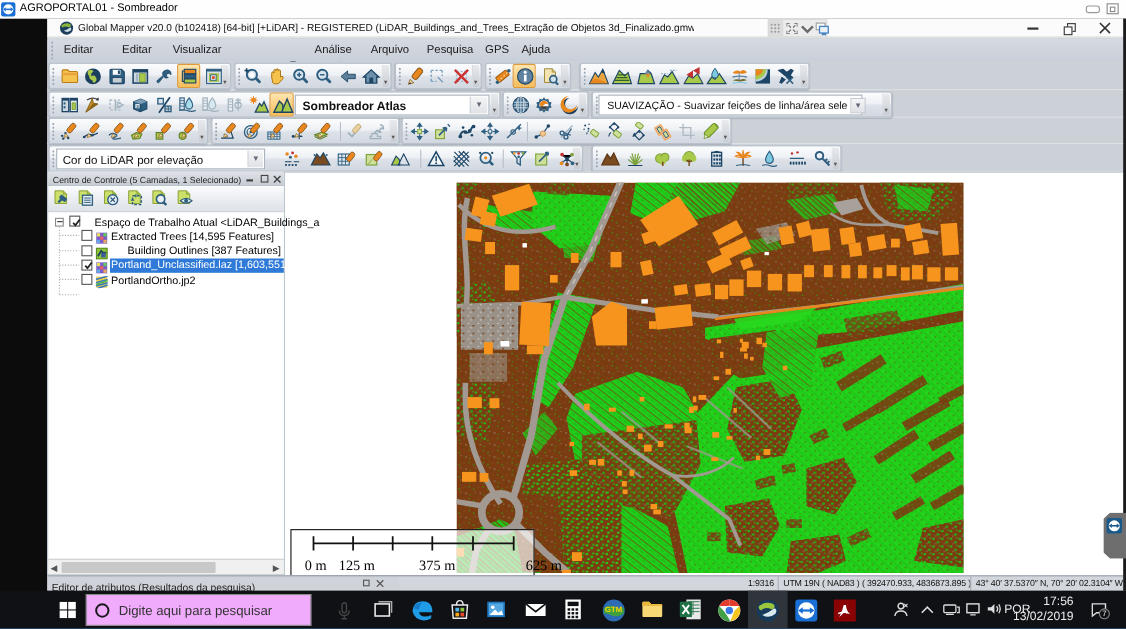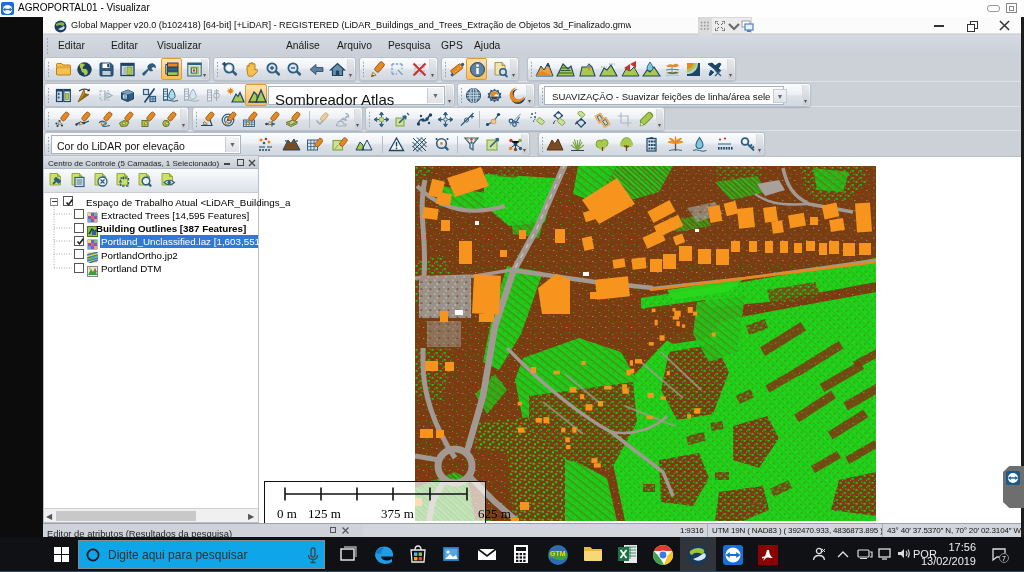--- a/index.html
+++ b/index.html
@@ -4,21 +4,21 @@
 html,body{width:1024px;height:572px;overflow:hidden;font-family:"Liberation Sans",sans-serif;}
 body{position:relative;background:#0c0c0c;}
 .abs{position:absolute;}
 </style></head><body>
 <div class="abs" style="left:0;top:0;width:1024px;height:17px;background:#fefefe;">
 <div class="abs" style="left:1px;top:2px;width:13px;height:13px;background:#1a6fd4;border-radius:2px;"><svg width="13" height="13" viewBox="0 0 13 13">
         <circle cx="6.5" cy="6.5" r="4.6" fill="#fff"></circle>
         <path d="M1.8 6.5 L4.3 4.6 L4.3 8.4 Z M11.2 6.5 L8.7 4.6 L8.7 8.4 Z" fill="#1a6fd4"></path>
         <rect x="4" y="5.8" width="5" height="1.4" fill="#1a6fd4"></rect>
       </svg></div>
-<div class="abs" style="left:18px;top:2px;font-size:10px;color:#000;">AGROPORTAL01 - Visualizar</div>
+<div class="abs" style="left:18px;top:2px;font-size:10px;color:#000;">AGROPORTAL01 - Sombreador</div>
 <div class="abs" style="left:987px;top:5px;width:13px;height:7px;border:1.4px solid #999;border-radius:3px;"></div>
 <div class="abs" style="left:1006px;top:3px;width:11px;height:10px;border:1.5px solid #888;background:#fff;"></div>
     <div class="abs" style="left:1009px;top:5.5px;width:5px;height:5px;border:1px solid #888;"></div>
 </div>
 <div class="abs" style="left:43px;top:17px;width:981px;height:520px;background:#ccd2d9;"></div>
 <div class="abs" style="left:1021px;top:17px;width:3px;height:520px;background:#1c1c1c;"></div>
 <div class="abs" style="left:43px;top:17px;width:978px;height:17px;background:#fbfbfb;border-bottom:1px solid #e0e0e0;">
 <div class="abs" style="left:11px;top:2px;width:13px;height:13px;"><svg width="13" height="13" viewBox="0 0 13 13">
         <circle cx="6.5" cy="6.5" r="6" fill="#1d3f5e"></circle>
         <path d="M2 4 Q6 1 10 3 Q11 5 9 6 Q5 4 3 6 Q1.5 5.5 2 4Z" fill="#8ab43c"></path>
@@ -301,21 +301,21 @@
         <circle cx="4.5" cy="4" r="2.2" fill="#e8871e"></circle>
         <path d="M4.5 0.5 L4.5 7.5 M1 4 L8 4 M2 1.5 L7 6.5 M7 1.5 L2 6.5" stroke="#e8871e" stroke-width="0.9"></path>
         <path d="M6 15 L10 7 L12 9.5 L14 5.5 L18 15 Z" fill="#a8c94a" stroke="#1d4566" stroke-width="1.2"></path>
       </svg></div>
 <div style="position:absolute;left:200px;top:0px;width:22px;height:22px;background:linear-gradient(#fde5b0,#f6bd59);border:1px solid #e09b38;border-radius:2px;"></div>
     <div style="position:absolute;left:203px;top:3px;width:19px;height:17px;"><svg width="19" height="17" viewBox="0 0 19 17">
         <path d="M1 15 L6 5 L9 8 L9.5 15Z" fill="#a8c94a" stroke="#1d4566" stroke-width="1.3"></path>
         <path d="M8 15 L13 3 L18 15 Z" fill="#a8c94a" stroke="#1d4566" stroke-width="1.3"></path>
       </svg></div>
 <div style="position:absolute;left:223px;top:2px;width:177px;height:19px;background:#fff;border:1px solid #aab4be;">
-      <div style="position:absolute;left:6px;top:3.5px;font-size:15px;color:#111;white-space:nowrap;">Sombreador Atlas</div>
+      <div style="position:absolute;left:6px;top:3.5px;font-size:11px;color:#111;white-space:nowrap;font-weight:bold;">Sombreador Atlas</div>
       <div style="position:absolute;right:1px;top:1px;width:16px;height:15px;background:linear-gradient(#f4f5f6,#dfe2e6);border-left:1px solid #c8ccd2;color:#667;font-size:7px;text-align:center;line-height:15px;">▼</div>
     </div>
 </div>
 <div style="position:absolute;left:457px;top:83px;width:78px;height:24px;background:linear-gradient(180deg,#fbfcfd 0%,#eef1f5 45%,#dde2e9 55%,#d2d8e0 100%);border:1px solid #b9c2cc;border-radius:3px;box-shadow:0 1px 1px rgba(120,130,140,.35);">
     <div style="position:absolute;left:1.5px;top:3px;width:3px;height:17px;background-image:radial-gradient(circle at 1.5px 1.5px,#98a2ac 0.9px,transparent 1px);background-size:3px 3.4px;"></div>
     <div style="position:absolute;right:1px;top:1px;bottom:1px;width:7px;background:linear-gradient(180deg,#e8eaed,#c9cdd3);border-left:1px solid #d8dbe0;border-radius:0 2px 2px 0;">
       <div style="position:absolute;bottom:1px;left:1px;font-size:6px;color:#555;line-height:5px;">▾</div>
     </div>
 <div style="position:absolute;left:7.0px;top:3px;width:17px;height:17px;"><svg width="17" height="17" viewBox="0 0 17 17">
         <circle cx="8.5" cy="8.5" r="7" fill="#48708e" stroke="#1d4566"></circle>
@@ -737,21 +737,21 @@
           </svg></div>
         <div style="position:absolute;left:57px;top:1.5px;font-size:9.8px;color:#000;white-space:nowrap;">Extracted Trees [14,595 Features]</div>
       </div>
 <div class="abs" style="left:0;top:28.6px;width:214px;height:13px;">
         <div style="position:absolute;left:30px;top:1px;width:10px;height:10px;background:#fff;border:1.4px solid #555;"></div>
         <div style="position:absolute;left:43px;top:1px;width:11px;height:11px;"><svg width="11" height="11">
             <rect x="0.5" y="0.5" width="10" height="10" fill="#8ac43a" stroke="#4a7a10"></rect>
             <path d="M2 8 L5 3 L8 6 L9 4" stroke="#1d3f5e" stroke-width="1.6" fill="none"></path>
             <rect x="5" y="5" width="4" height="4" fill="#3a5a9a"></rect>
           </svg></div>
-        <div style="position:absolute;left:52px;top:1.5px;font-size:9.8px;color:#000;white-space:nowrap;font-weight:bold;">Building Outlines [387 Features]</div>
+        <div style="position:absolute;left:72px;top:1.5px;font-size:9.8px;color:#000;white-space:nowrap;">Building Outlines [387 Features]</div>
       </div>
 <div class="abs" style="left:0;top:41.900000000000006px;width:214px;height:13px;">
         <div style="position:absolute;left:30px;top:1px;width:10px;height:10px;background:#fff;border:1.4px solid #555;">
           <svg width="9" height="9" viewBox="0 0 9 9" style="position:absolute;left:0.5px;top:0.5px;">
             <path d="M1.5 4.5 L3.5 6.8 L7.5 1.5" stroke="#222" stroke-width="1.6" fill="none"></path>
           </svg>
         </div>
         <div style="position:absolute;left:43px;top:1px;width:11px;height:11px;"><svg width="11" height="11">
             <rect x="0.5" y="0.5" width="10" height="10" fill="#7a5cc8"></rect>
             <rect x="1" y="1" width="3" height="3" fill="#e8e060"></rect>
@@ -764,30 +764,20 @@
         <div style="position:absolute;left:57px;top:1.5px;font-size:9.8px;color:#fff;white-space:nowrap;position:absolute;">Portland_Unclassified.laz [1,603,551 Featur</div>
       </div>
 <div class="abs" style="left:0;top:55.2px;width:214px;height:13px;">
         <div style="position:absolute;left:30px;top:1px;width:10px;height:10px;background:#fff;border:1.4px solid #555;"></div>
         <div style="position:absolute;left:43px;top:1px;width:11px;height:11px;"><svg width="11" height="11">
             <rect x="0.5" y="0.5" width="10" height="10" fill="#e8d040"></rect>
             <path d="M0 3 L11 0 M0 6 L11 3 M0 9 L11 6 M2 11 L11 8" stroke="#3a78c8" stroke-width="1.4"></path>
             <path d="M0 8 L11 4" stroke="#58b858" stroke-width="1.6"></path>
           </svg></div>
         <div style="position:absolute;left:57px;top:1.5px;font-size:9.8px;color:#000;white-space:nowrap;">PortlandOrtho.jp2</div>
-      </div>
-<div class="abs" style="left:0;top:68.5px;width:214px;height:13px;">
-        <div style="position:absolute;left:30px;top:1px;width:10px;height:10px;background:#fff;border:1.4px solid #555;"></div>
-        <div style="position:absolute;left:43px;top:1px;width:11px;height:11px;"><svg width="11" height="11">
-            <rect x="0.5" y="0.5" width="10" height="10" fill="#e8e8e8" stroke="#888"></rect>
-            <path d="M1 9 L4 3 L6 6 L8 2 L10 9Z" fill="#38a038"></path>
-            <path d="M6.5 6 L8 2 L10 6Z" fill="#b86020"></path>
-            <circle cx="3" cy="2.5" r="1.2" fill="#e8c020"></circle>
-          </svg></div>
-        <div style="position:absolute;left:57px;top:1.5px;font-size:9.8px;color:#000;white-space:nowrap;">Portland DTM</div>
       </div>
 </div>
 <div class="abs" style="left:0;top:352px;width:214px;height:14px;background:#f0f0f0;border-top:1px solid #d0d0d0;">
       <div class="abs" style="left:2px;top:3px;font-size:8px;color:#555;">◀</div>
       <div class="abs" style="left:204px;top:3px;font-size:8px;color:#555;">▶</div>
       <div class="abs" style="left:12px;top:2px;width:140px;height:10px;background:#c8c8c8;border-radius:1px;"></div>
     </div>
 </div>
 <svg class="abs" style="left:415px;top:166px;" width="461" height="355" viewBox="0 0 461 355">
 <defs>
@@ -1061,21 +1051,21 @@
       <path d="M2 7 L4.8 5 L4.8 9 Z M12 7 L9.2 5 L9.2 9 Z" fill="#1a5a8a"></path>
       <rect x="4.5" y="6.3" width="5" height="1.4" fill="#1a5a8a"></rect>
     </svg></div>
 <div class="abs" style="left:0;top:537px;width:1024px;height:35px;background:#0f1115;">
 <svg class="abs" style="left:54px;top:10px;" width="15" height="15" viewBox="0 0 15 15">
       <rect x="0" y="0" width="7" height="7" fill="#fff"></rect>
       <rect x="8" y="0" width="7" height="7" fill="#fff"></rect>
       <rect x="0" y="8" width="7" height="7" fill="#fff"></rect>
       <rect x="8" y="8" width="7" height="7" fill="#fff"></rect>
     </svg>
-<div class="abs" style="left:78px;top:3px;width:247px;height:29px;background:#0ea5e9;border:1px solid #8a8a8a;">
+<div class="abs" style="left:78px;top:3px;width:205px;height:29px;background:#f0abfc;border:1px solid #8a8a8a;">
       <svg class="abs" style="left:7px;top:7px;" width="15" height="15" viewBox="0 0 15 15">
         <circle cx="7" cy="7" r="5.6" fill="none" stroke="#1a1a1a" stroke-width="1.8"></circle>
       </svg>
       <div class="abs" style="left:29px;top:7px;font-size:12px;color:#333;">Digite aqui para pesquisar</div>
       <svg class="abs" style="left:228px;top:6px;" width="12" height="17" viewBox="0 0 12 17">
         <rect x="4" y="1" width="4" height="9" rx="2" fill="none" stroke="#444" stroke-width="1.3"></rect>
         <path d="M1.5 8 Q1.5 12.5 6 12.5 Q10.5 12.5 10.5 8 M6 12.5 L6 15.5 M3.5 15.5 L8.5 15.5" stroke="#444" stroke-width="1.3" fill="none"></path>
       </svg>
     </div>
 <div class="abs" style="left:338px;top:6px;width:24px;height:24px;"><svg width="22" height="22" viewBox="0 0 22 22">

